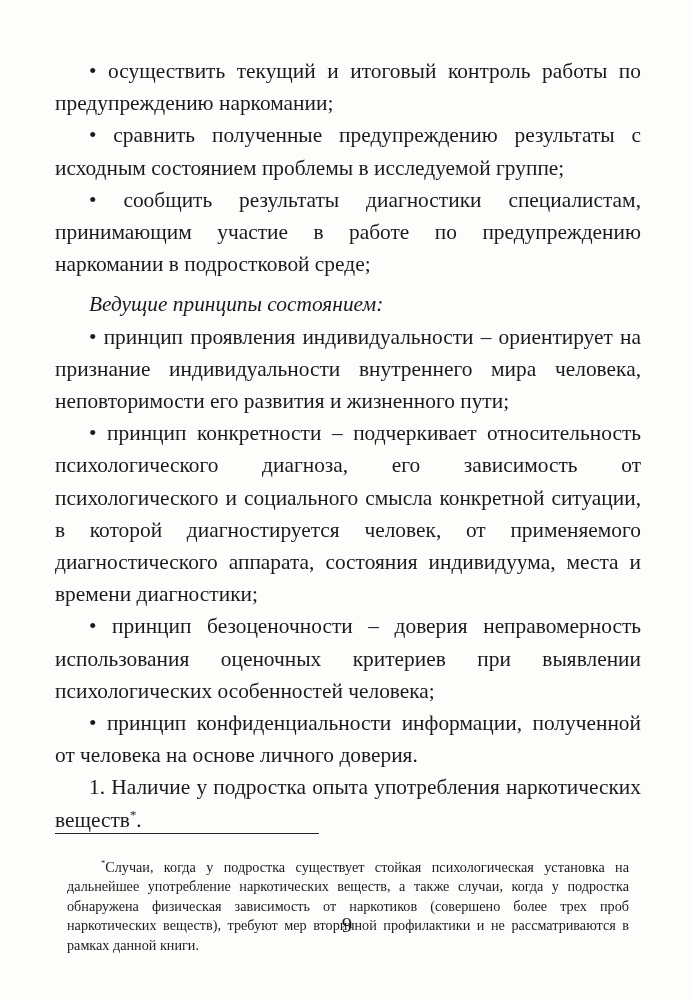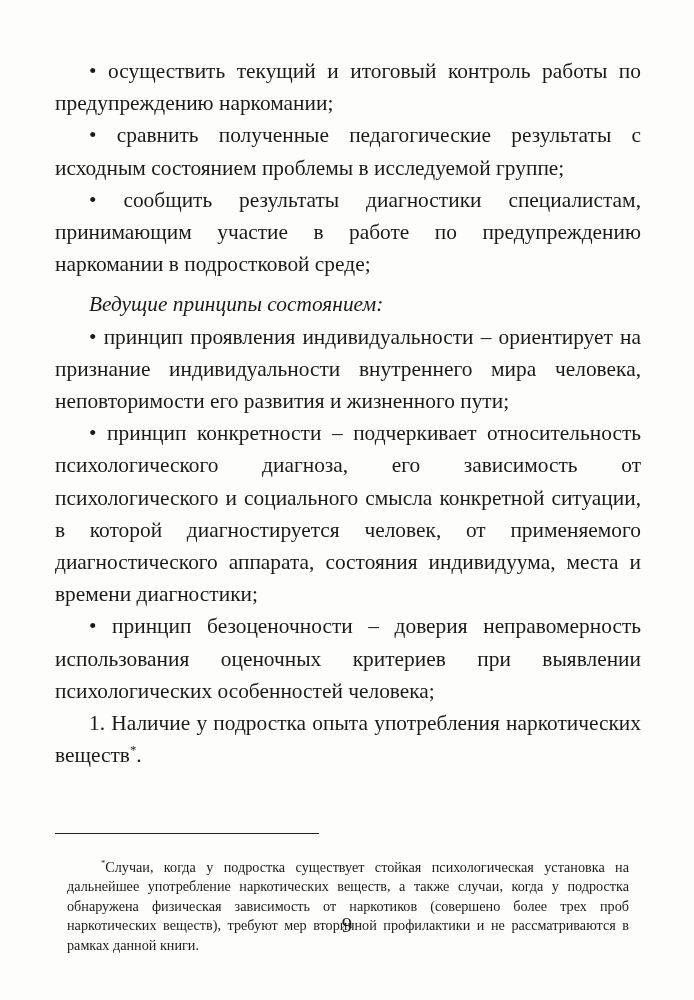--- a/index.html
+++ b/index.html
@@ -32,26 +32,27 @@
     position: absolute; left: 0; width: 694px; top: 913px;
     text-align: center; font-size: 21px;
   }
 </style>
 </head>
 <body>
 
 <div class="page">
   <div class="body-text">
     <p>• осуществить текущий и итоговый контроль работы по предупреждению наркомании;</p>
-    <p>• сравнить полученные педагогические результаты с исходным состоянием проблемы в исследуемой группе;</p>
+    <p>• сравнить полученные предупреждению результаты с исходным состоянием проблемы в исследуемой группе;</p>
     <p>• сообщить результаты диагностики специалистам, принимающим участие в работе по предупреждению наркомании в подростковой среде;</p>
     <p class="italic gap">Ведущие принципы состоянием:</p>
     <p>• принцип проявления индивидуальности – ориентирует на признание индивидуальности внутреннего мира человека, неповторимости его развития и жизненного пути;</p>
     <p>• принцип конкретности – подчеркивает относительность психологического диагноза, его зависимость от психологического и социального смысла конкретной ситуации, в которой диагностируется человек, от применяемого диагностического аппарата, состояния индивидуума, места и времени диагностики;</p>
     <p>• принцип безоценочности – доверия неправомерность использования оценочных критериев при выявлении психологических особенностей человека;</p>
+    <p>• принцип конфиденциальности информации, полученной от человека на основе личного доверия.</p>
     <p><span>1. Наличие у подростка опыта употребления наркотических веществ</span><sup>*</sup><span>.</span></p>
   </div>
 
   <div class="fn-rule"></div>
 
   <div class="footnote">
     <p><sup>*</sup><span>Случаи, когда у подростка существует стойкая психологическая установка на дальнейшее употребление наркотических веществ, а также случаи, когда у подростка обнаружена физическая зависимость от наркотиков (совершено более трех проб наркотических веществ), требуют мер вторичной профилактики и не рассматриваются в рамках данной книги.</span></p>
   </div>
 
   <div class="page-num">9</div>

